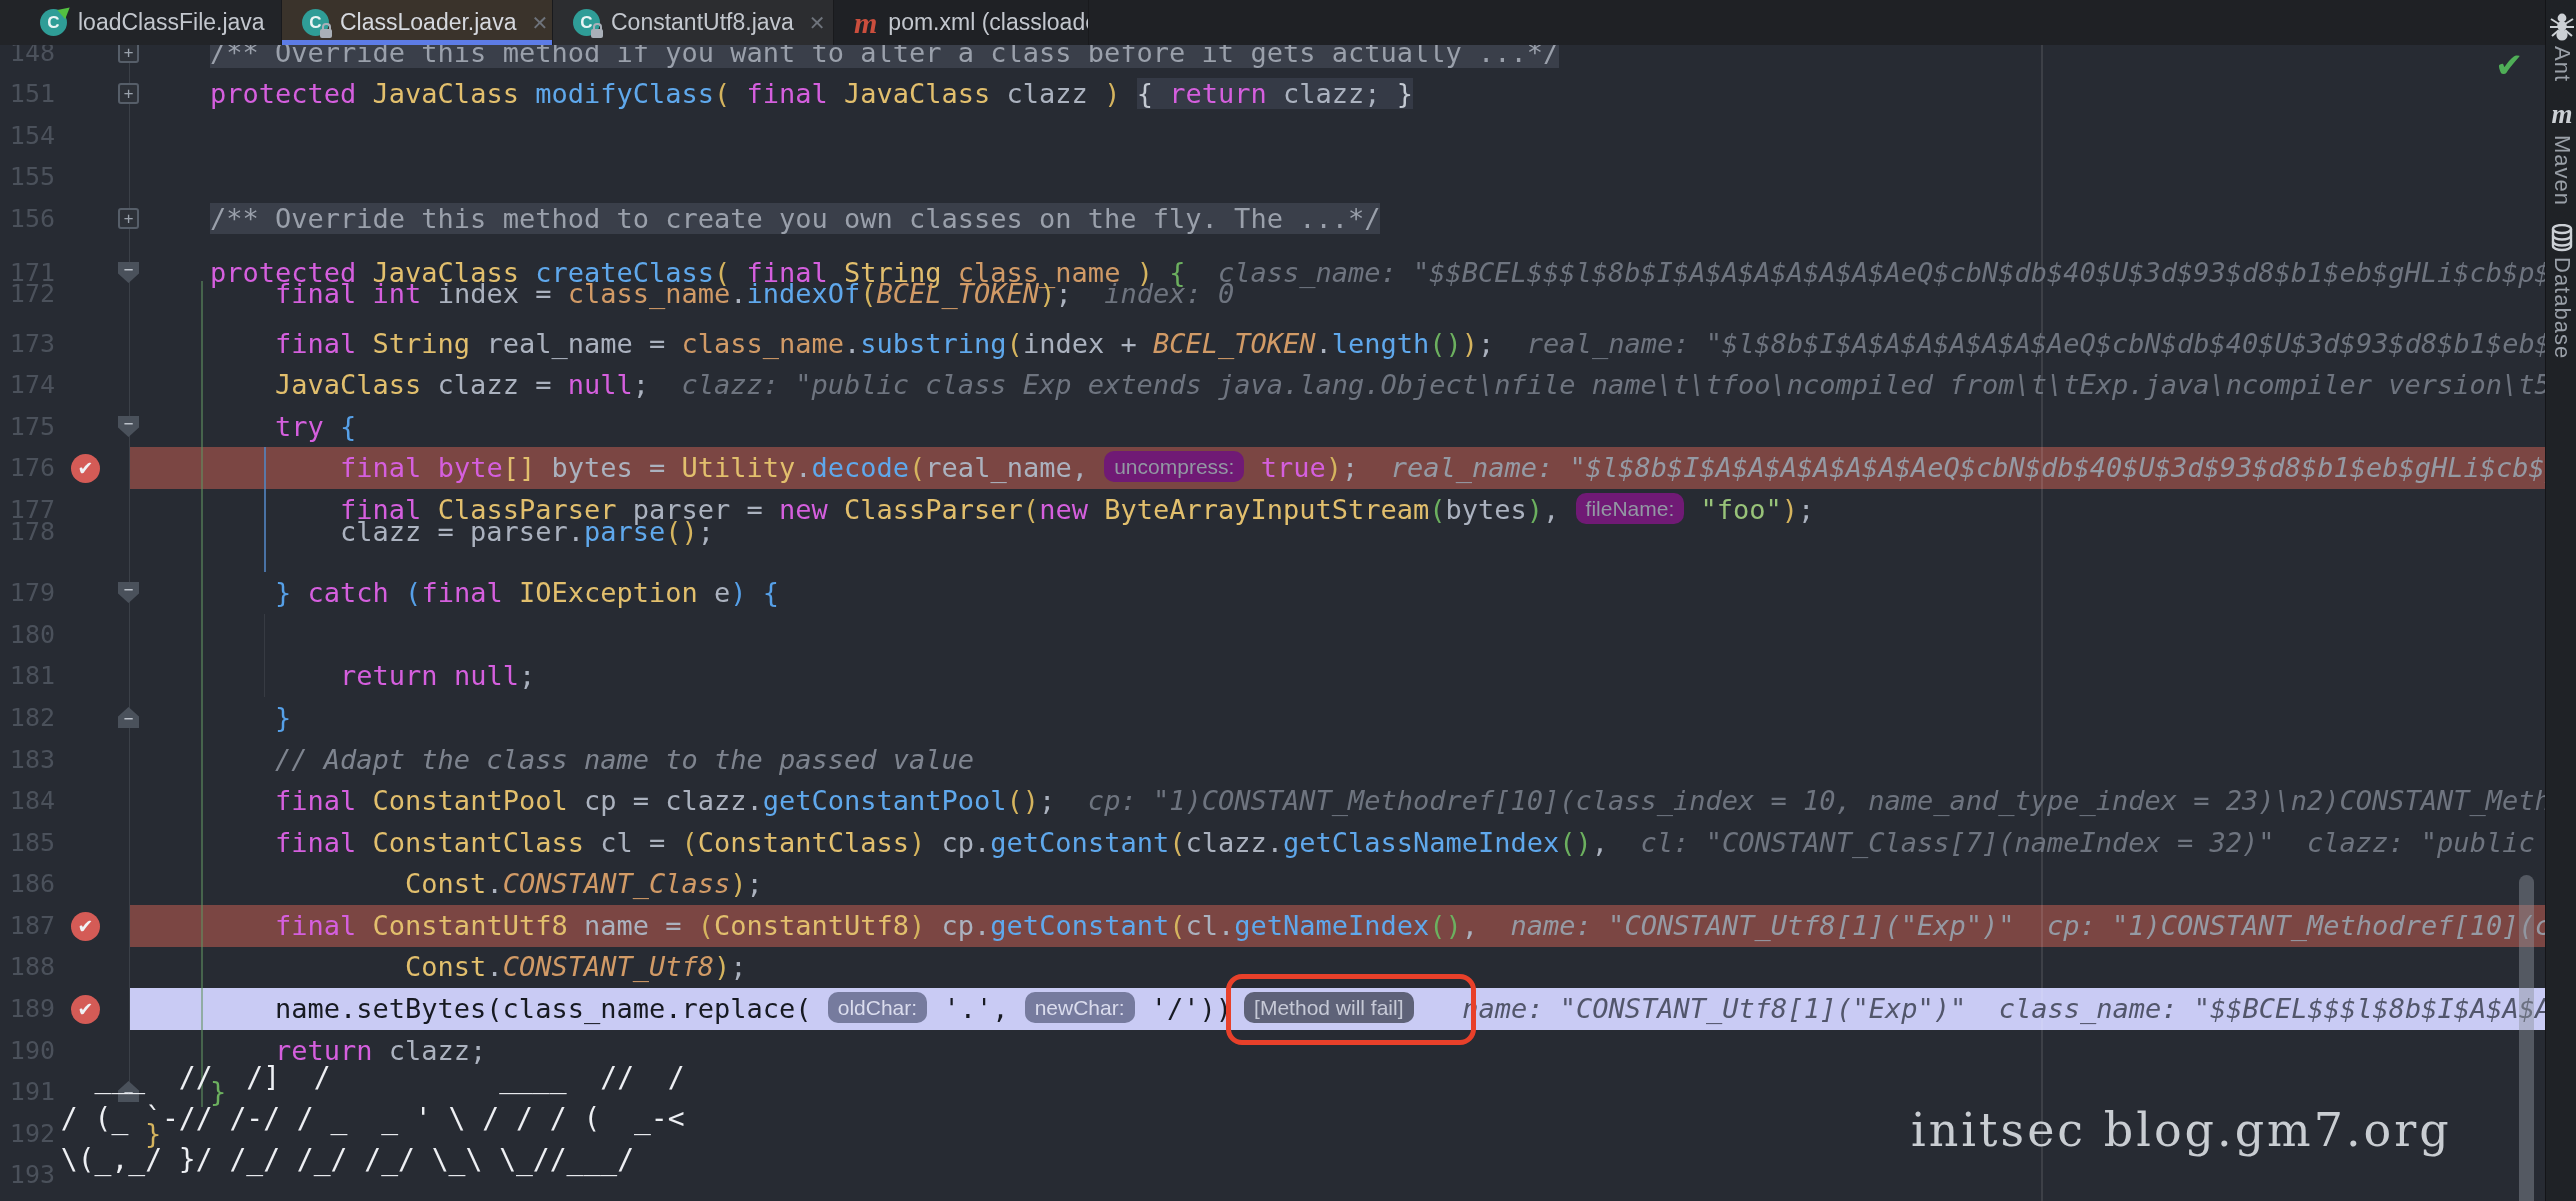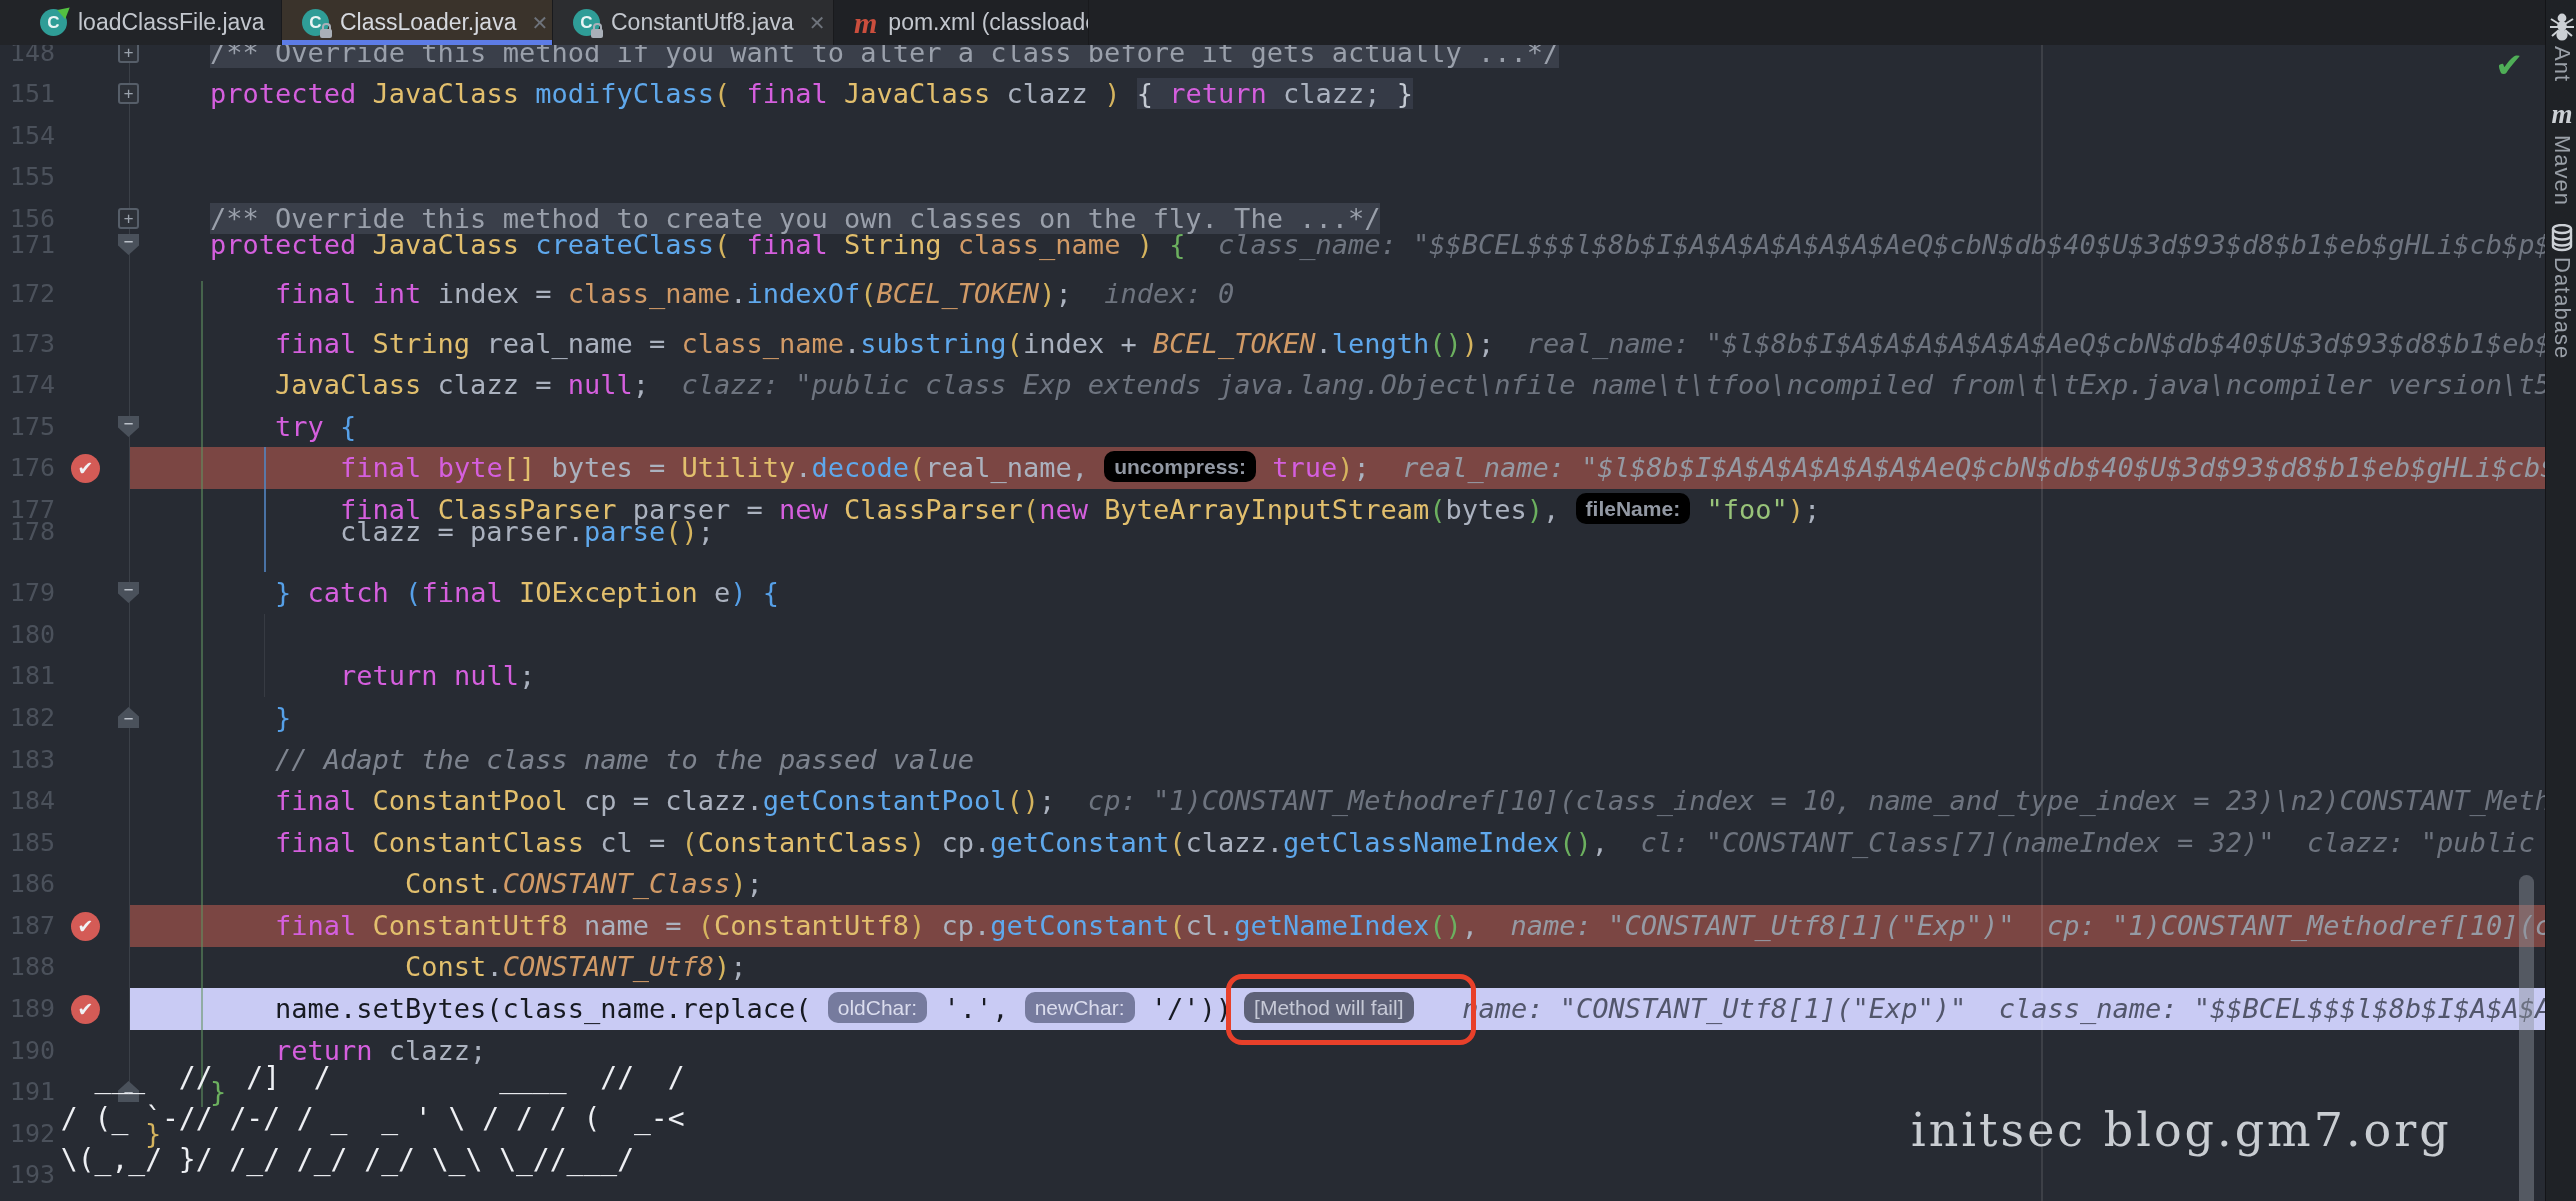--- a/index.html
+++ b/index.html
@@ -50,21 +50,21 @@
   .hl{color:#959aa4;font-style:italic;}
   .hd{color:#52566b;font-style:italic;}
   .d{color:#171a22;}
   .p1{color:#d5b45e;}
   .p2{color:#6cb05f;}
   .p3{color:#56a0e8;}
   .br{color:#c4cad3;}
   .fb{background:#353a46;}
   .chip,.chipl,.fail{font-family:"Liberation Sans",sans-serif;font-size:21px;line-height:25px;
     display:inline-block;padding:3px 10px;border-radius:10px;vertical-align:3px;}
-  .chip{background:#000000;color:#9298a3;font-weight:bold;}
+  .chip{background:#701a75;color:#9298a3;}
   .chipl{background:#767b9e;color:#dadced;}
   .fail{background:#5e6278;color:#c6c9d6;margin-left:12px;}
 
   
   .bp{position:absolute;left:71px;top:7px;width:29px;height:29px;border-radius:50%;
     background:#d45b56;z-index:3;}
   .bp::after{content:"✔";display:block;text-align:center;color:#f0f2f5;
     font:bold 19px/28px "DejaVu Sans",sans-serif;}
   .fmark{position:absolute;left:118px;top:10px;width:21px;height:21px;z-index:3;
     background:#2d3138;border:2px solid #565e69;box-sizing:border-box;color:#9aa2ac;
@@ -116,21 +116,21 @@
       </div>
       <div class="row" style="top: 156px;">
         <span class="ln">155</span>
         <span class="code"></span>
       </div>
       <div class="row" style="top: 198px;">
         <span class="ln">156</span>
         <span class="fmark fp">+</span>
         <span class="code"><span class="seg n">    </span><span class="seg cf">/** Override this method to create you own classes on the fly. The ...*/</span></span>
       </div>
-      <div class="row" style="top: 224px;">
+      <div class="row" style="top: 252px;">
         <span class="ln">171</span>
         <span class="fmark fo">−</span>
         <span class="code"><span class="seg n">    </span><span class="seg k">protected </span><span class="seg t">JavaClass </span><span class="seg m">createClass</span><span class="seg p1">( </span><span class="seg k">final </span><span class="seg t">String </span><span class="seg pr">class_name </span><span class="seg p1">) </span><span class="seg p2">{</span><span class="seg h">  class_name: "$$BCEL$$$l$8b$I$A$A$A$A$A$A$AeQ$cbN$db$40$U$3d$93$d8$b1$eb$gHLi$cb$p$a1$9</span></span>
       </div>
       <div class="row" style="top: 273px;">
         <span class="ln">172</span>
         <span class="code"><span class="seg n">        </span><span class="seg k">final </span><span class="seg k">int </span><span class="seg n">index = </span><span class="seg pr">class_name</span><span class="seg n">.</span><span class="seg m">indexOf</span><span class="seg p1">(</span><span class="seg c">BCEL_TOKEN</span><span class="seg p1">)</span><span class="seg n">;</span><span class="seg h">  index: 0</span></span>
       </div>
       <div class="row" style="top: 323px;">
         <span class="ln">173</span>

